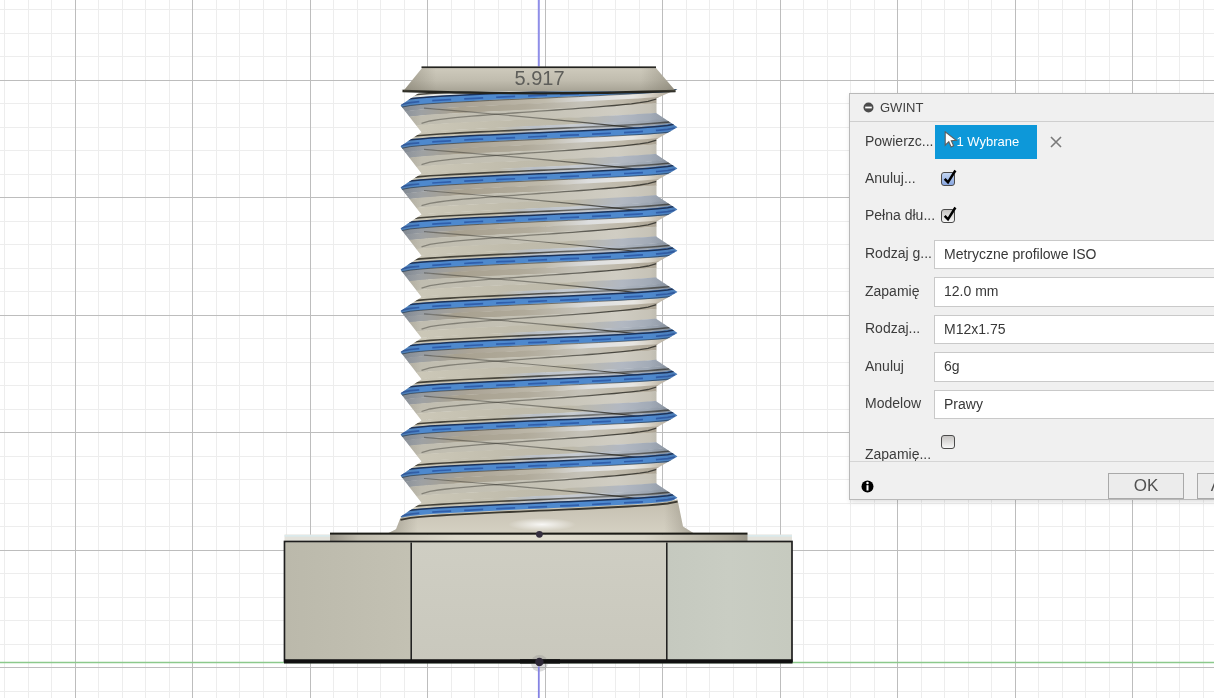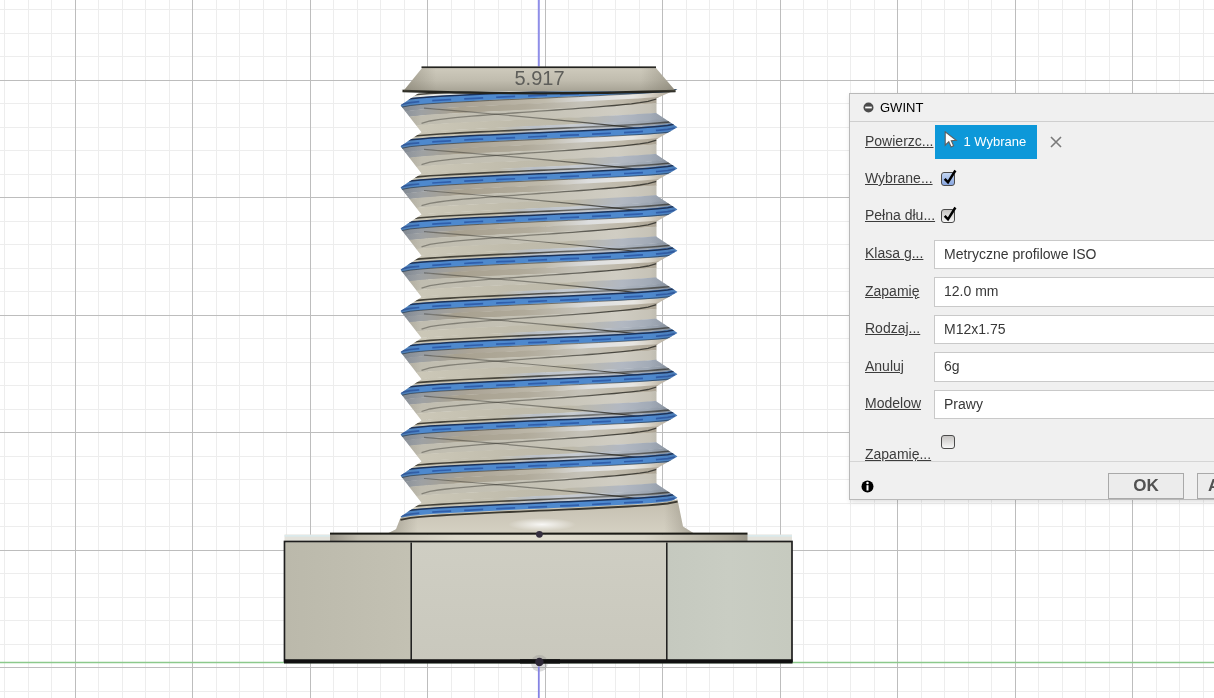--- a/index.html
+++ b/index.html
@@ -1,26 +1,26 @@
 <!DOCTYPE html>
 <html><head><meta charset="utf-8"><title>t</title>
 <style>
 html,body{margin:0;padding:0;width:1214px;height:698px;overflow:hidden;font-family:"Liberation Sans",sans-serif;background:#fff;}
 #dlg{position:absolute;left:849px;top:93px;width:430px;height:407px;background:#f0f0f0;border:1px solid #b9b9b9;box-sizing:border-box;box-shadow:1px 2px 5px rgba(0,0,0,0.13);}
 #hdr{position:absolute;left:0;top:0;width:100%;height:27px;border-bottom:1.5px solid #cfcfcf;}
-#htxt{position:absolute;left:30px;top:6px;font-size:13px;color:#000000;}
-.lbl{position:absolute;left:15px;font-size:14px;color:#3c3c3c;white-space:nowrap;text-decoration:underline;}
+#htxt{position:absolute;left:30px;top:6px;font-size:13px;color:#404040;}
+.lbl{position:absolute;left:15px;font-size:14px;color:#3c3c3c;white-space:nowrap;}
 #selbtn{position:absolute;left:84.5px;top:31px;width:102px;height:33.5px;background:#0d98d9;color:#fff;font-size:13px;}
-#selbtn span{position:absolute;left:29px;top:9px;text-align:right;}
+#selbtn span{position:absolute;left:22px;top:9px;text-align:right;}
 .cb{position:absolute;left:90.5px;width:12.5px;height:12px;border:1.8px solid #4a4a4a;border-radius:3px;}
 .cbc{background:linear-gradient(#c3d6f2,#88a6e0);}
 .cbw{background:linear-gradient(#c6c4c2,#f7f7f7);}
 .fld{position:absolute;left:84px;width:332px;height:27.5px;background:#fff;border:1px solid #c9c9c9;font-size:14px;color:#383838;padding-left:9px;line-height:27.5px;}
 #ftr{position:absolute;left:0;top:366.5px;width:100%;height:40px;border-top:1px solid #d5d5d5;}
-.btn{position:absolute;top:11px;width:76px;height:26px;background:#ececec;border:1px solid #a9a9a9;font-size:17px;color:#515151;font-family:"Liberation Sans",sans-serif;padding:0;font-weight:bold;}
+.btn{position:absolute;top:11px;width:76px;height:26px;background:#ececec;border:1px solid #a9a9a9;font-size:17px;color:#515151;font-family:"Liberation Sans",sans-serif;padding:0;}
 </style></head>
 <body>
 <svg width="1214" height="698" viewBox="0 0 1214 698" style="position:absolute;left:0;top:0">
 <defs>
 <clipPath id="shaft">
         <path d="M401.0 89.0 L677.5 89.0 L656.5 89.0 L677.5 89.0 L656.5 98.2 L656.5 113.3 L677.5 127.3 L656.5 139.3 L656.5 154.5 L677.5 168.5 L656.5 180.5 L656.5 195.6 L677.5 209.6 L656.5 221.6 L656.5 236.8 L677.5 250.8 L656.5 262.8 L656.5 277.9 L677.5 291.9 L656.5 303.9 L656.5 319.1 L677.5 333.1 L656.5 345.1 L656.5 360.2 L677.5 374.2 L656.5 386.2 L656.5 401.4 L677.5 415.4 L656.5 427.4 L656.5 442.5 L677.5 456.5 L656.5 468.5 L656.5 483.7 L677.5 497.7 L656.5 509.7 L661.0 514.0 L671.0 522.5 L685.0 529.5 L694.5 533.9 L387.0 533.9 L396.0 529.5 L406.5 522.5 L400.5 516.7 L421.5 502.7 L400.5 475.5 L421.5 461.5 L400.5 434.4 L421.5 420.4 L400.5 393.2 L421.5 379.2 L400.5 352.1 L421.5 338.1 L400.5 310.9 L421.5 296.9 L400.5 269.8 L421.5 255.8 L400.5 228.6 L421.5 214.6 L400.5 187.5 L421.5 173.5 L400.5 146.3 L421.5 132.3 L400.5 105.2 L421.5 91.2 Z"></path>
       </clipPath>
 <linearGradient id="gA1" x1="401" x2="677" y1="0" y2="0" gradientUnits="userSpaceOnUse">
 <stop offset="0" stop-color="#8d97a5"></stop>
         <stop offset="0.25" stop-color="#aba496"></stop>
@@ -411,33 +411,33 @@
 <div class="lbl" style="top:39px">Powierzc...</div>
 <div id="selbtn">
       <svg width="14" height="18" style="position:absolute;left:9px;top:6px" viewBox="0 0 14 18">
         <path d="M1.2 0.8 L1.2 14.2 L4.8 10.8 L7.1 15.9 L9.6 14.7 L7.3 9.8 L12.2 9.3 Z" fill="#fff" stroke="#5f5f5f" stroke-width="1.1"></path>
       </svg>
       <span>1 Wybrane</span>
     </div>
 <svg width="12" height="12" style="position:absolute;left:200px;top:42px">
       <path d="M1 1 L11 11 M11 1 L1 11" stroke="#7a7a7a" stroke-width="1.6"></path>
     </svg>
-<div class="lbl" style="top:76px">Wybrane...</div>
+<div class="lbl" style="top:76px">Anuluj...</div>
 <div class="cb cbc" style="top:77.5px">
       <svg width="16" height="15" style="position:absolute;left:0px;top:-1.5px;overflow:visible" viewBox="0 0 16 15">
         <path d="M2.7 7.8 L6 11.3 L13.4 -0.5" fill="none" stroke="#000" stroke-width="2.5"></path>
       </svg>
     </div>
 <div class="lbl" style="top:113px">Pełna dłu...</div>
 <div class="cb cbw" style="top:114.7px">
       <svg width="16" height="15" style="position:absolute;left:0px;top:-1.5px;overflow:visible" viewBox="0 0 16 15">
         <path d="M2.7 7.8 L6 11.3 L13.4 -0.5" fill="none" stroke="#000" stroke-width="2.5"></path>
       </svg>
     </div>
-<div class="lbl" style="top:151px">Klasa g...</div>
+<div class="lbl" style="top:151px">Rodzaj g...</div>
 <div class="fld" style="top:145.5px">Metryczne profilowe ISO</div>
 <div class="lbl" style="top:188.5px">Zapamię</div>
 <div class="fld" style="top:183px">12.0 mm</div>
 <div class="lbl" style="top:226px">Rodzaj...</div>
 <div class="fld" style="top:220.5px">M12x1.75</div>
 <div class="lbl" style="top:263.5px">Anuluj</div>
 <div class="fld" style="top:258px">6g</div>
 <div class="lbl" style="top:301px">Modelow</div>
 <div class="fld" style="top:295.5px">Prawy</div>
 <div class="lbl" style="top:352px">Zapamię...</div>

